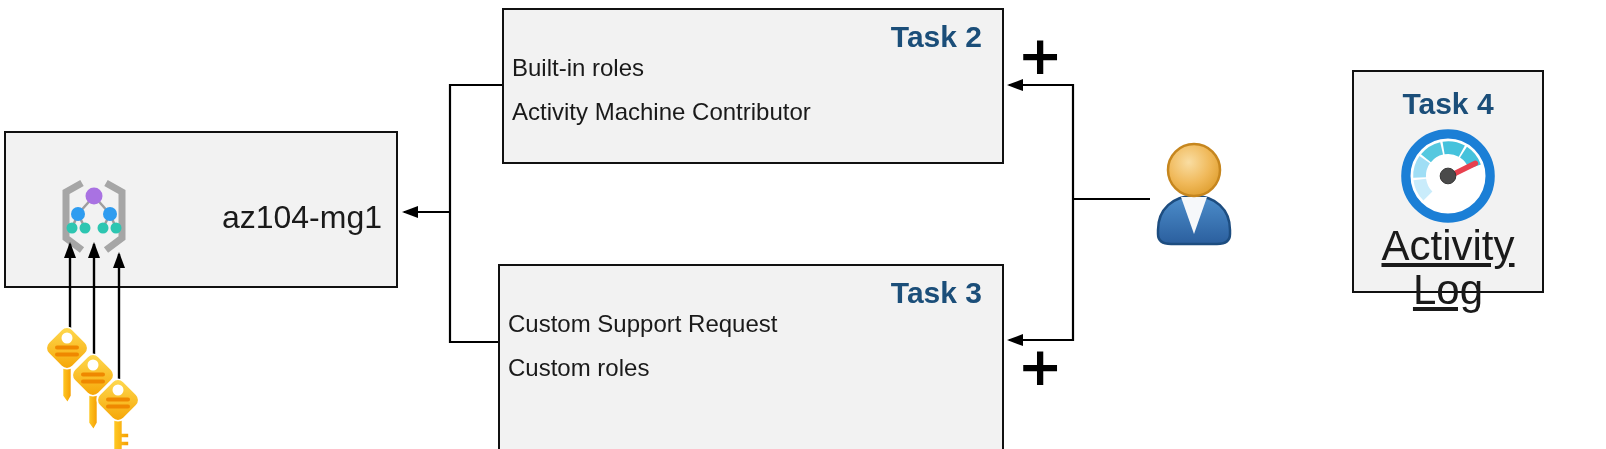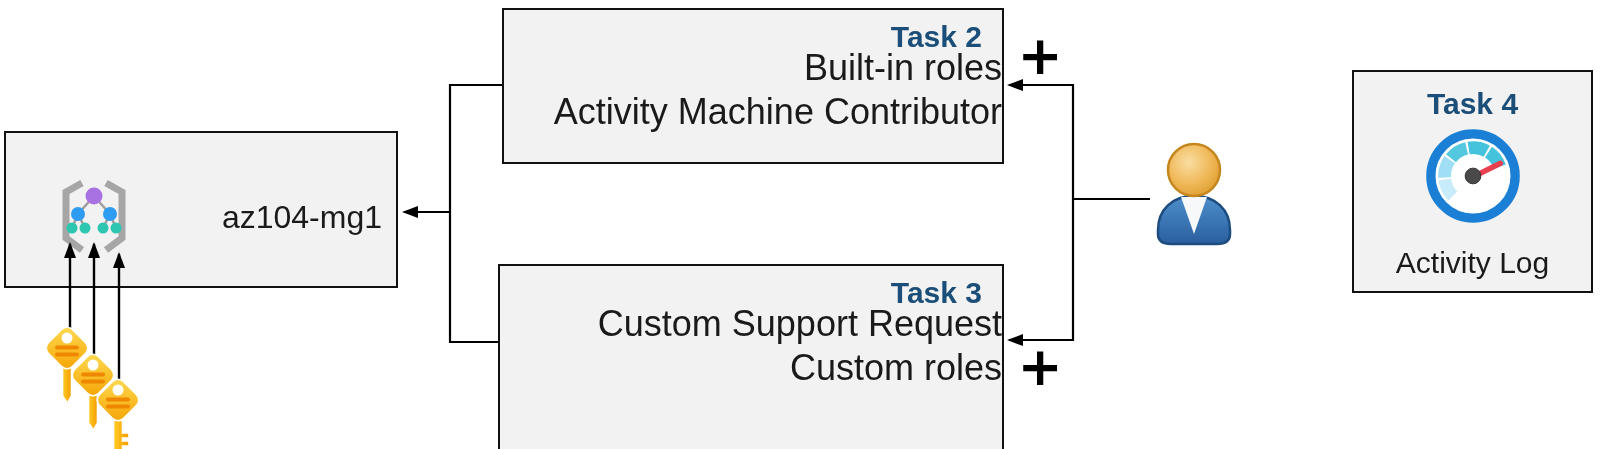--- a/index.html
+++ b/index.html
@@ -11,35 +11,35 @@
   }
   .overlay{position:absolute;left:0;top:0;z-index:3;pointer-events:none;}
   .box{
     position:absolute; z-index:2; box-sizing:border-box;
     background:var(--box_fill,#f2f2f2);
     border:2.5px solid var(--box_border,#111);
   }
   .box-task1{left:4px;top:131px;width:394px;height:157px;}
   .box-task2{left:502px;top:8px;width:502px;height:156px;}
   .box-task3{left:498px;top:264px;width:506px;height:193px;}
-  .box-task4{left:1352px;top:70px;width:241px;height:223px;border-width:2px;}
+  .box-task4{left:1352px;top:70px;width:192px;height:223px;border-width:2px;}
   .task-tag{
     position:absolute; top:10px; right:20px;
     font-size:30px; font-weight:bold; line-height:34px;
     color:var(--task_label,#1b4e79);
   }
-  .box-lines{position:absolute;left:8px;right:0;top:36px;text-align:right;
-    font-size:36px;line-height:44px;}
+  .box-lines{position:absolute;left:8px;right:0;top:36px;text-align:left;
+    font-size:24px;line-height:44px;}
   .t1-icon{position:absolute;left:46px;top:46px;}
   .t1-text{position:absolute;left:140px;right:14px;top:66px;text-align:right;
     font-size:32px;}
   .t4-inner{position:absolute;left:0;right:0;top:14px;text-align:center;}
   .t4-tag{font-size:30px;font-weight:bold;line-height:36px;color:var(--task_label,#1b4e79);}
   .t4-gauge{display:block;margin:4px auto 0 auto;}
-  .t4-caption{font-size:30px;line-height:44px;margin-top:17px;}
+  .t4-caption{font-size:42px;line-height:44px;margin-top:0;text-decoration:underline;}
   .plus{
     position:absolute;z-index:4;width:56px;text-align:center;
     font-family:"DejaVu Sans",sans-serif;font-weight:bold;font-size:54px;line-height:58px;
     color:var(--connector,#000);
   }
   .plus-top{left:1012px;top:27px;}
   .plus-bottom{left:1012px;top:338px;}
   .person{position:absolute;left:1148px;top:141px;z-index:2;}
   .person-label{
     position:absolute;left:1095px;top:254px;width:210px;z-index:2;

